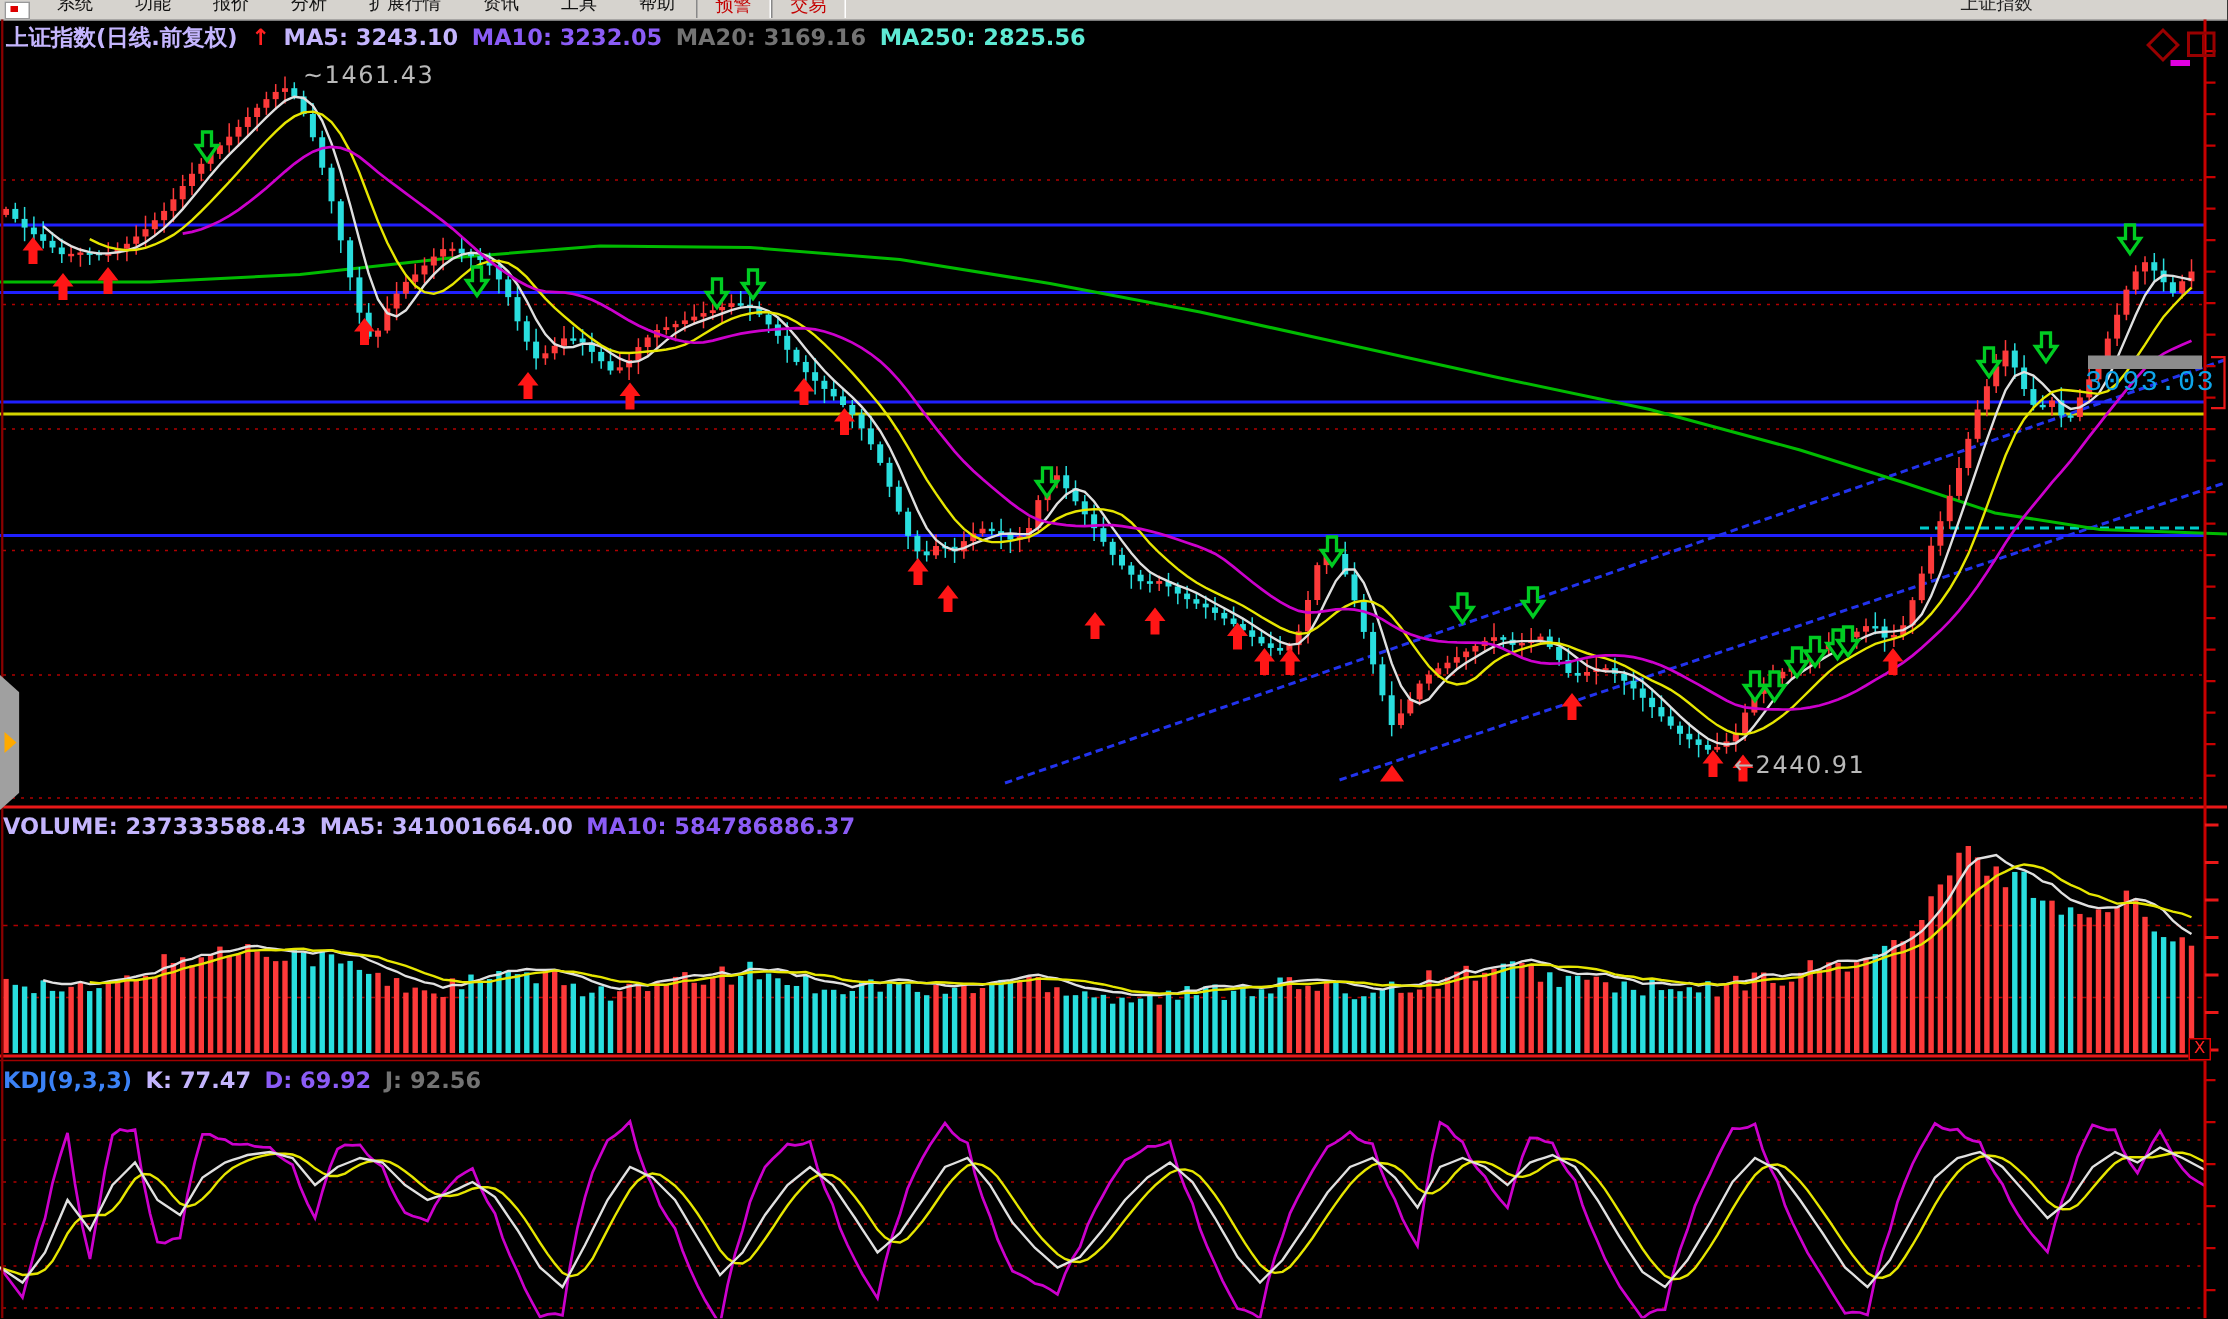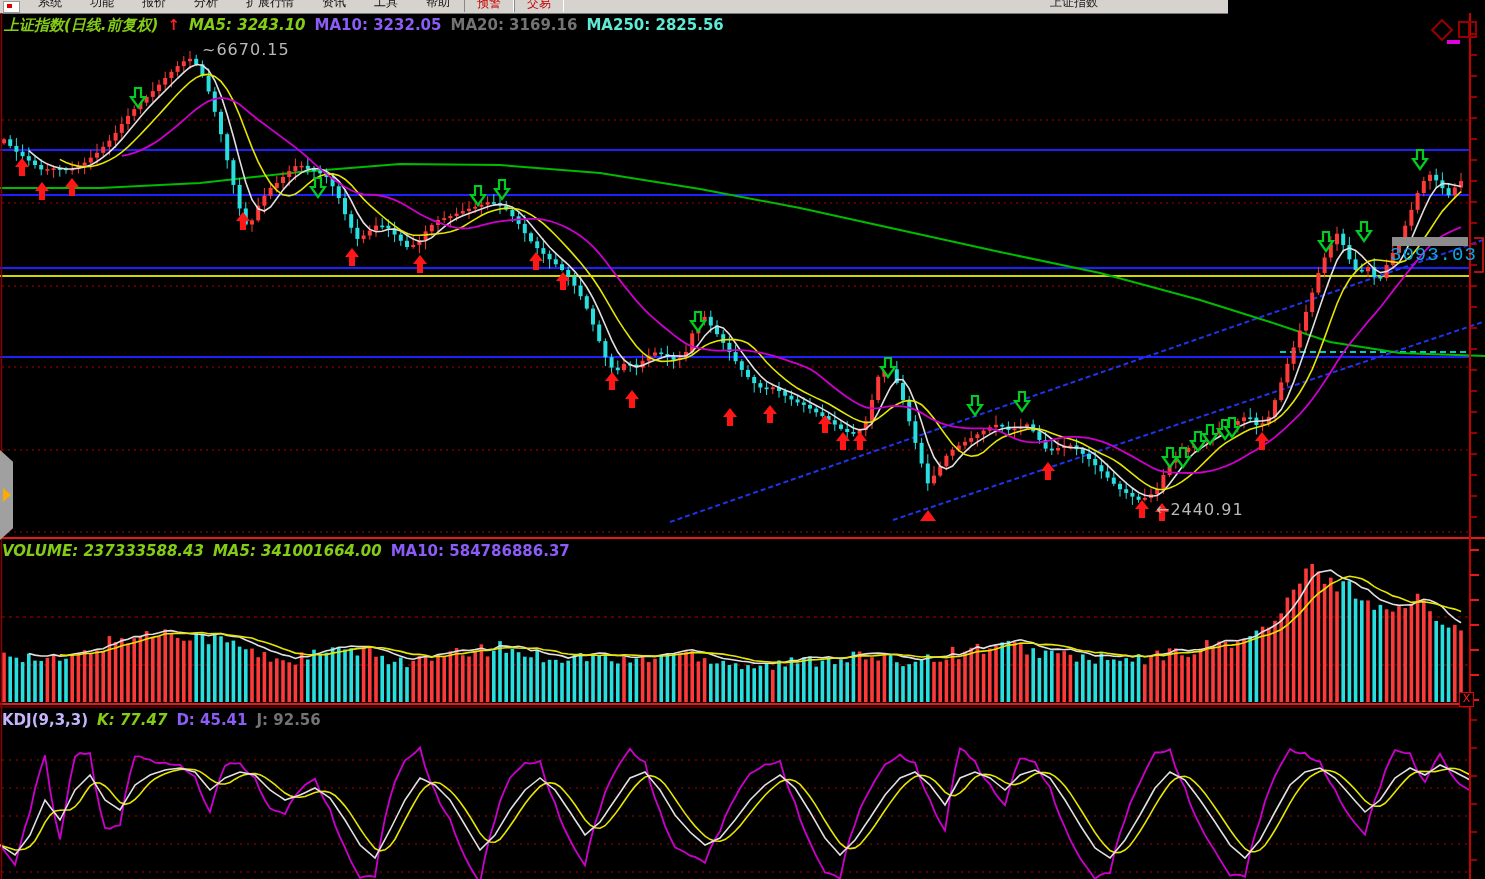--- a/index.html
+++ b/index.html
@@ -1,31 +1,31 @@
 <!DOCTYPE html>
 <html><head>
 <meta charset="utf-8">
 <style>
   html,body{margin:0;padding:0;background:#000;width:1485px;height:879px;overflow:hidden;
     font-family:"DejaVu Sans",sans-serif;}
   #stage{position:relative;width:1485px;height:879px;background:#000;}
   
-  #topbar{position:absolute;left:0;top:0;width:1228px;height:13px;background:#d6d3ce;
+  #topbar{position:absolute;left:0;top:0;width:1485px;height:13px;background:#d6d3ce;
     border-bottom:1px solid #7a7a7a;overflow:hidden;display:flex;align-items:flex-start;}
   #topbar .menu{font-size:12px;line-height:18px;margin-top:-7px;color:#111;padding:0 14px;white-space:nowrap;}
   #topbar .hotbtn{font-size:12px;line-height:18px;margin-top:-6px;color:#c40000;padding:0 12px;
     border-left:1px solid #888;border-right:1px solid #fff;white-space:nowrap;}
   #topbar .rtext{font-size:12px;line-height:18px;margin-top:-7px;color:#222;margin-left:auto;margin-right:130px;white-space:nowrap;}
   #appicon{width:15px;height:10px;background:#fff;margin:1px 4px 0 3px;border:1px solid #999;position:relative;}
   #appicon::after{content:"";position:absolute;left:3px;top:2px;width:5px;height:4px;background:#d00;}
   svg{position:absolute;left:0;top:0;}
   .ovl{position:absolute;white-space:nowrap;z-index:3;}
   .hdr span{margin-right:9px;font-size:15px;font-weight:bold;letter-spacing:0;}
-  .w{color:#84cc16;font-style:italic;} .y{color:#8b5cf6;} .m{color:#737373;} .g{color:#5eead4;} .r{color:#ff2020;}
-  .gray{color:#c4b5fd;}
+  .w{color:#c4b5fd;} .y{color:#8b5cf6;} .m{color:#737373;} .g{color:#5eead4;} .r{color:#ff2020;}
+  .gray{color:#3b82f6;}
   .anno{font-size:16px;color:#b9b9b9;letter-spacing:1px;}
   #pricetag-strip{position:absolute;background:#8c8c8c;z-index:2;}
   #pricetag{font-size:19px;color:#0ea5e9;letter-spacing:1px;z-index:2;font-family:Liberation Mono, monospace;}
   
   #diamond-icon{position:absolute;left:1434px;top:22px;width:12px;height:12px;border:2px solid #990000;
     transform:rotate(45deg);z-index:3;}
   #winsplit-icon{position:absolute;left:1458px;top:21px;width:15px;height:13px;border:2px solid #990000;z-index:3;}
   #winsplit-icon::after{content:"";position:absolute;left:8px;top:0;width:2px;height:13px;background:#990000;}
   #magenta-dash{position:absolute;left:1447px;top:40px;width:13px;height:4px;background:#e000e0;z-index:3;}
   
@@ -876,34 +876,34 @@
       <line x1="1470" y1="832" x2="1477" y2="832" stroke="#c80000" stroke-width="1.5"></line>
       <line x1="1470" y1="860" x2="1477" y2="860" stroke="#c80000" stroke-width="1.5"></line>
       <path d="M1474,238 H1483 V272 H1474" stroke="#e81818" fill="none" stroke-width="1.5"></path>
     </svg>
 
   <div class="ovl hdr" style="left:4px;top:15px;">
     <span class="w">上证指数(日线.前复权)</span><span class="r">↑</span><span class="w">MA5: 3243.10</span><span class="y">MA10: 3232.05</span><span class="m">MA20: 3169.16</span><span class="g">MA250: 2825.56</span>
   </div>
 
   <div class="ovl anno" style="left:202px;top:40px;">
-    <span>~</span><span>6670.15</span>
+    <span>~</span><span>1461.43</span>
   </div>
   <div class="ovl anno" style="left:1156px;top:500px;">
     <span>←</span><span>2440.91</span>
   </div>
   <div id="pricetag-strip" style="left:1392px;top:237px;width:76px;height:9px;"></div>
   <div id="pricetag" class="ovl" style="left:1390px;top:244px;">3093.03</div>
 
   <div class="ovl hdr" style="left:2px;top:541px;">
     <span class="w">VOLUME: 237333588.43</span><span class="w">MA5: 341001664.00</span><span class="y">MA10: 584786886.37</span>
   </div>
 
   <div class="ovl hdr" style="left:2px;top:710px;">
-    <span class="gray">KDJ(9,3,3)</span><span class="w">K: 77.47</span><span class="y">D: 45.41</span><span class="m">J: 92.56</span>
+    <span class="gray">KDJ(9,3,3)</span><span class="w">K: 77.47</span><span class="y">D: 69.92</span><span class="m">J: 92.56</span>
   </div>
 
   <div id="diamond-icon"></div>
   <div id="winsplit-icon"></div>
   <div id="magenta-dash"></div>
 
   <div id="handle">
       <div class="tri"></div>
     </div>
 

